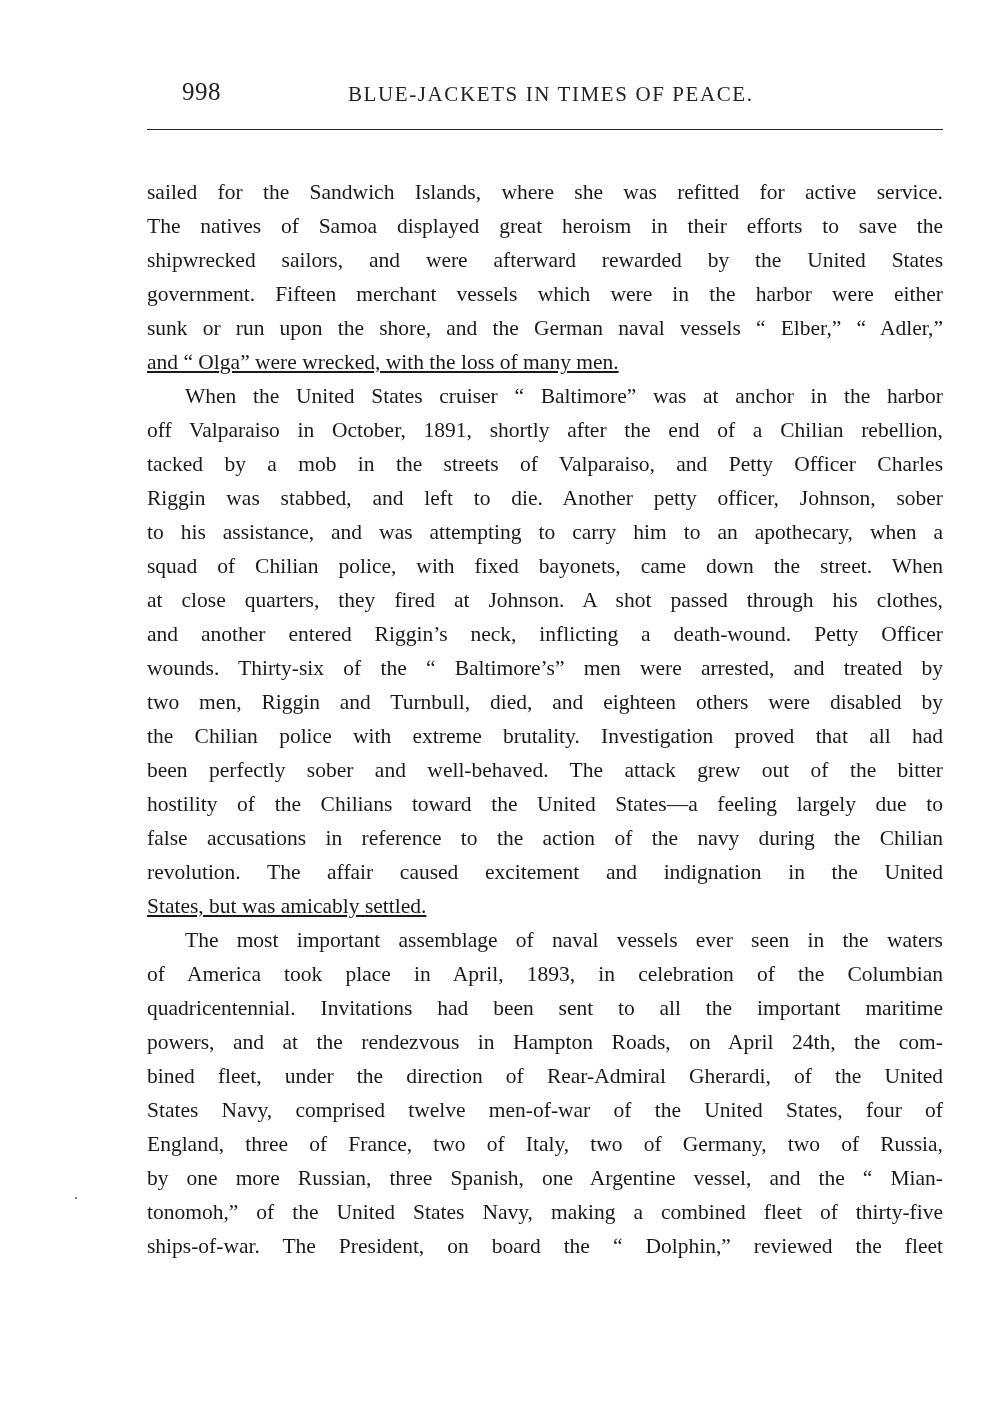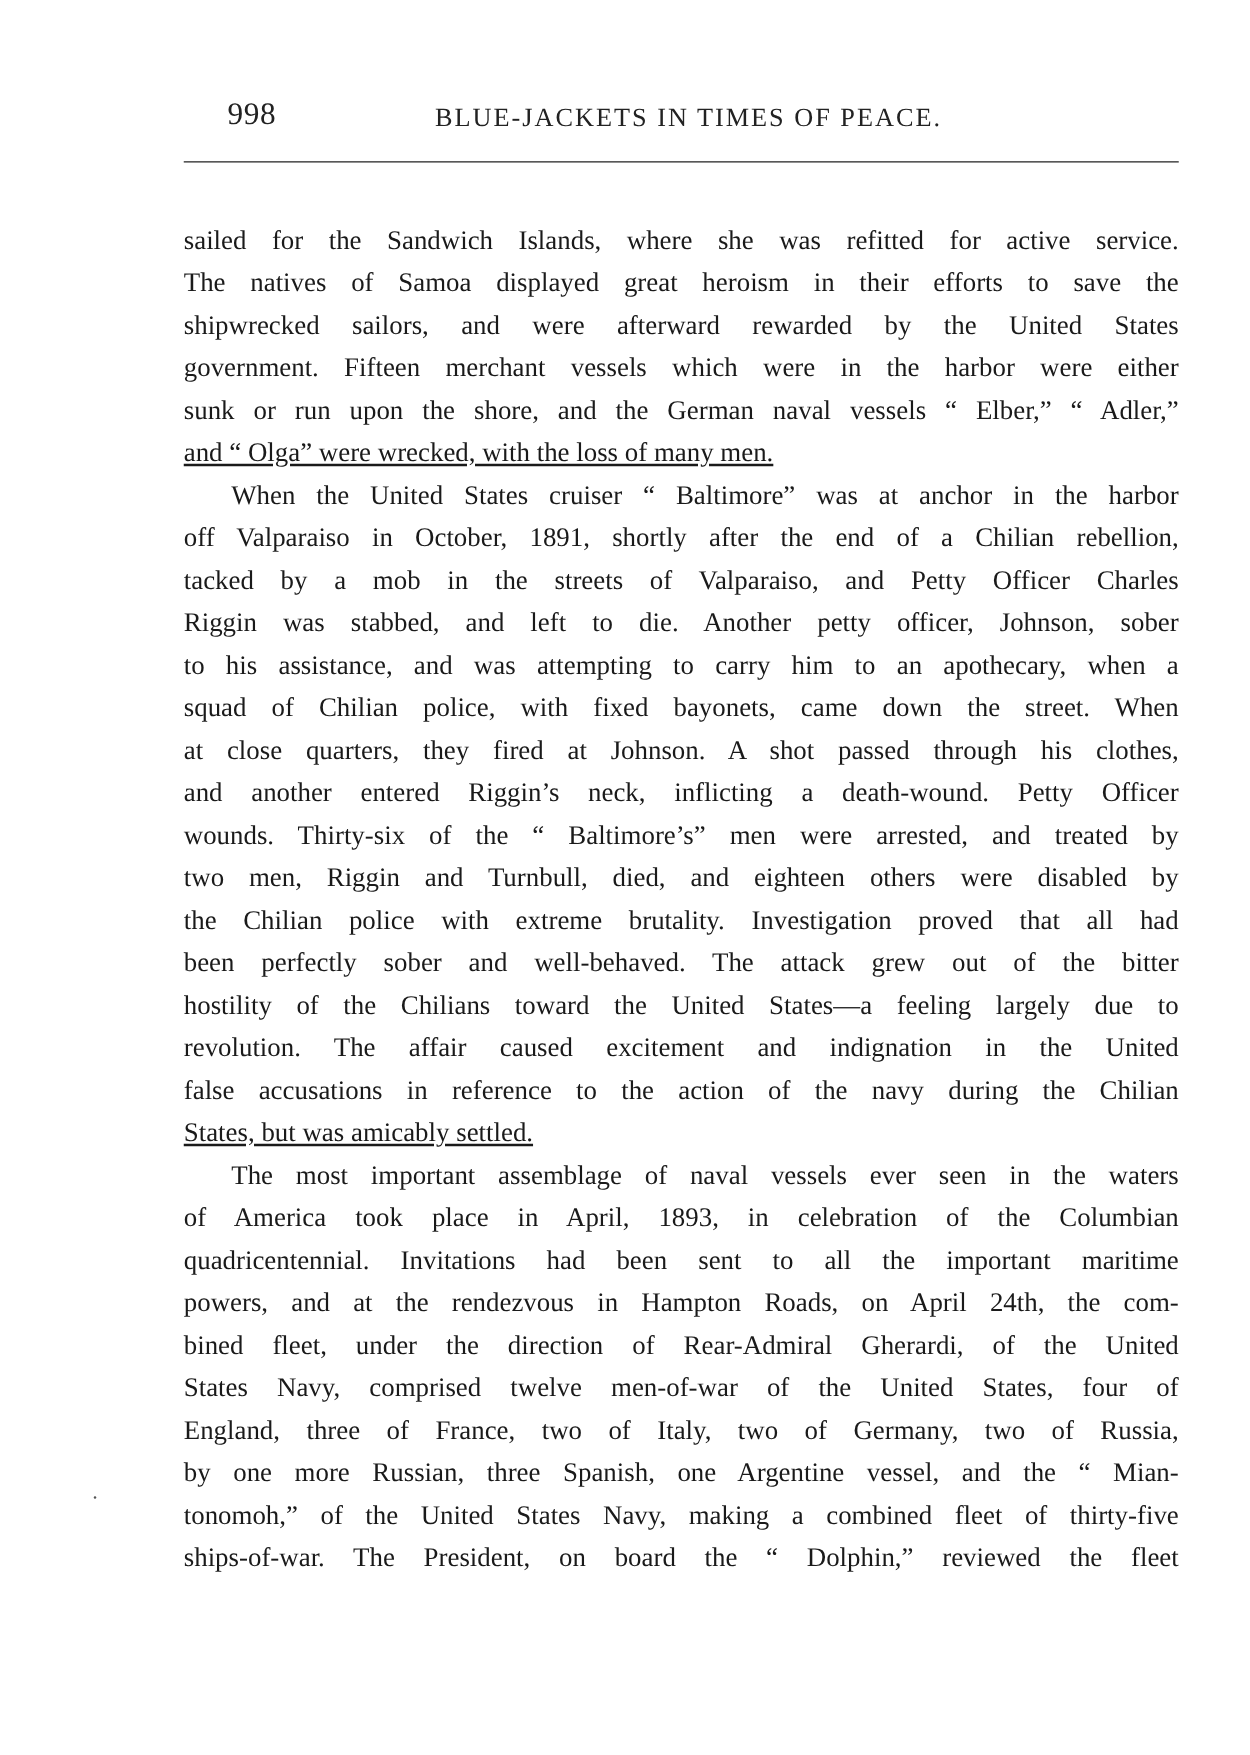--- a/index.html
+++ b/index.html
@@ -106,22 +106,22 @@
     <span class="line">Riggin was stabbed, and left to die.  Another petty officer, Johnson, sober</span>
     <span class="line">to his assistance, and was attempting to carry him to an apothecary, when a</span>
     <span class="line">squad of Chilian police, with fixed bayonets, came down the street.  When</span>
     <span class="line">at close quarters, they fired at Johnson.  A shot passed through his clothes,</span>
     <span class="line">and another entered Riggin’s neck, inflicting a death-wound.  Petty Officer</span>
     <span class="line">wounds.  Thirty-six of the “ Baltimore’s” men were arrested, and treated by</span>
     <span class="line">two men, Riggin and Turnbull, died, and eighteen others were disabled by</span>
     <span class="line">the Chilian police with extreme brutality.  Investigation proved that all had</span>
     <span class="line">been perfectly sober and well-behaved.  The attack grew out of the bitter</span>
     <span class="line">hostility of the Chilians toward the United States—a feeling largely due to</span>
+    <span class="line">false accusations in reference to the action of the navy during the Chilian</span>
     <span class="line">revolution.  The affair caused excitement and indignation in the United</span>
-    <span class="line">false accusations in reference to the action of the navy during the Chilian</span>
     <span class="line last">States, but was amicably settled.</span>
   </div>
   <div class="paragraph">
     <span class="line indent">The most important assemblage of naval vessels ever seen in the waters</span>
     <span class="line">of America took place in April, 1893, in celebration of the Columbian</span>
     <span class="line">quadricentennial.  Invitations had been sent to all the important maritime</span>
     <span class="line">powers, and at the rendezvous in Hampton Roads, on April 24th, the com-</span>
     <span class="line">bined fleet, under the direction of Rear-Admiral Gherardi, of the United</span>
     <span class="line">States Navy, comprised twelve men-of-war of the United States, four of</span>
     <span class="line">England, three of France, two of Italy, two of Germany, two of Russia,</span>

